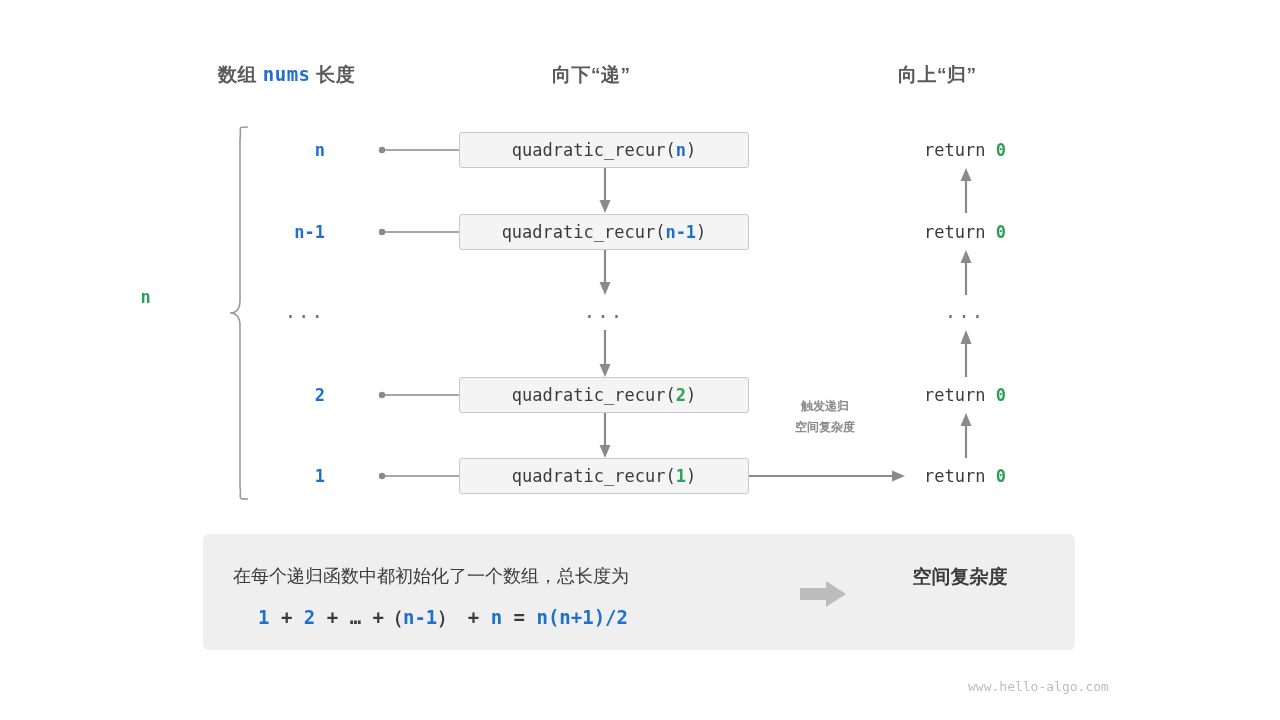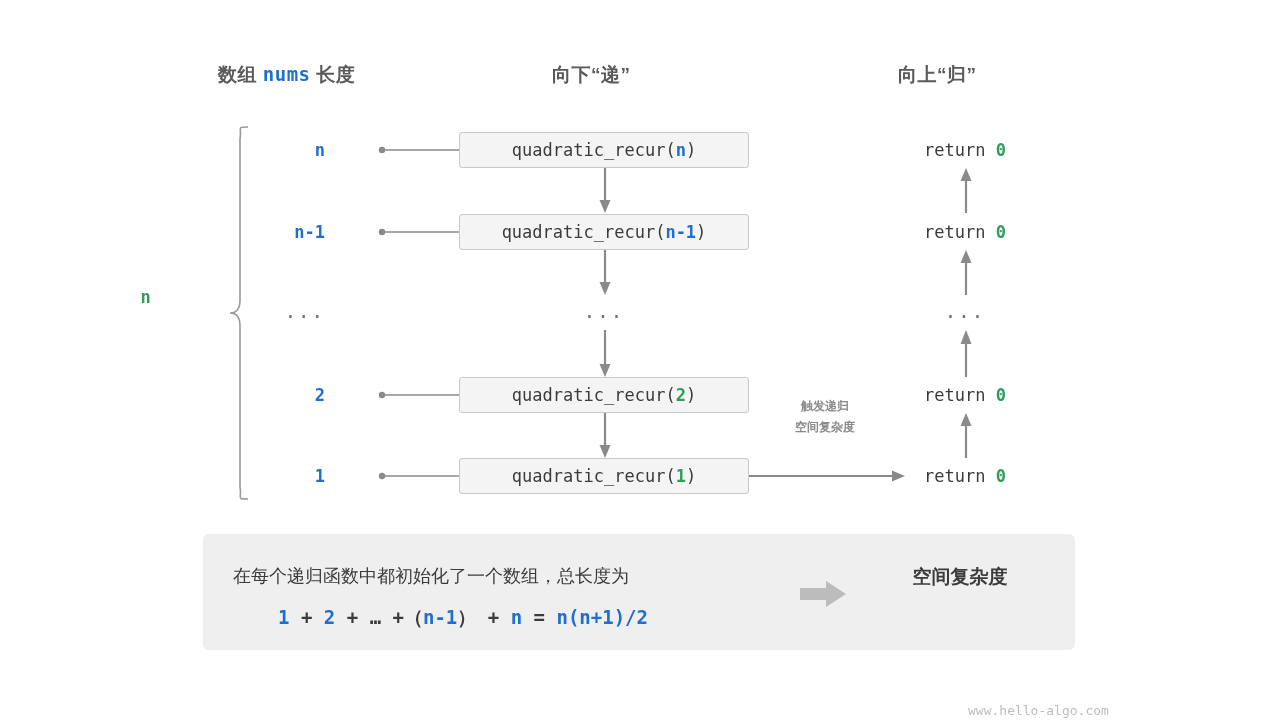--- a/index.html
+++ b/index.html
@@ -272,34 +272,34 @@
 
   <div class="abs trigger-note" style="left:760px; top:396px; width:130px;">
     <div>触发递归</div>
     <div>空间复杂度</div>
   </div>
 
   <div class="abs panel" style="left:203px; top:534px; width:872px; height:116px;"></div>
 
   <div class="abs panel-line1" style="left:233px; top:564px;text-align:center;">在每个递归函数中都初始化了一个数组，总长度为</div>
 
-  <div class="abs panel-line2" style="left:258px; top:605px;margin-left:20px;">
+  <div class="abs panel-line2" style="left:258px; top:605px;">
     <span>1</span>
     <span class="op">+</span>
     <span>2</span>
     <span class="op">+</span>
     <span class="op">…</span>
     <span class="op">+</span><span class="op">（</span><span>n-1</span><span class="op">）</span>
     <span class="op">+</span>
     <span>n</span>
     <span class="op">=</span>
     <span>n(n+1)/2</span>
   </div>
 
   <svg class="abs" style="left:800px; top:580px;" width="48" height="28">
     <polygon points="0,8 26,8 26,1 46,14 26,27 26,20 0,20" fill="#bcbcbc"></polygon>
   </svg>
 
   <div class="abs panel-title" style="left:855px; top:564px; width:210px;">空间复杂度</div>
 
-  <div class="abs watermark" style="left:968px; top:679px;margin-top:24px;">www.hello-algo.com</div>
+  <div class="abs watermark" style="left:968px; top:679px;">www.hello-algo.com</div>
 
 </div>
 
 </body></html>

